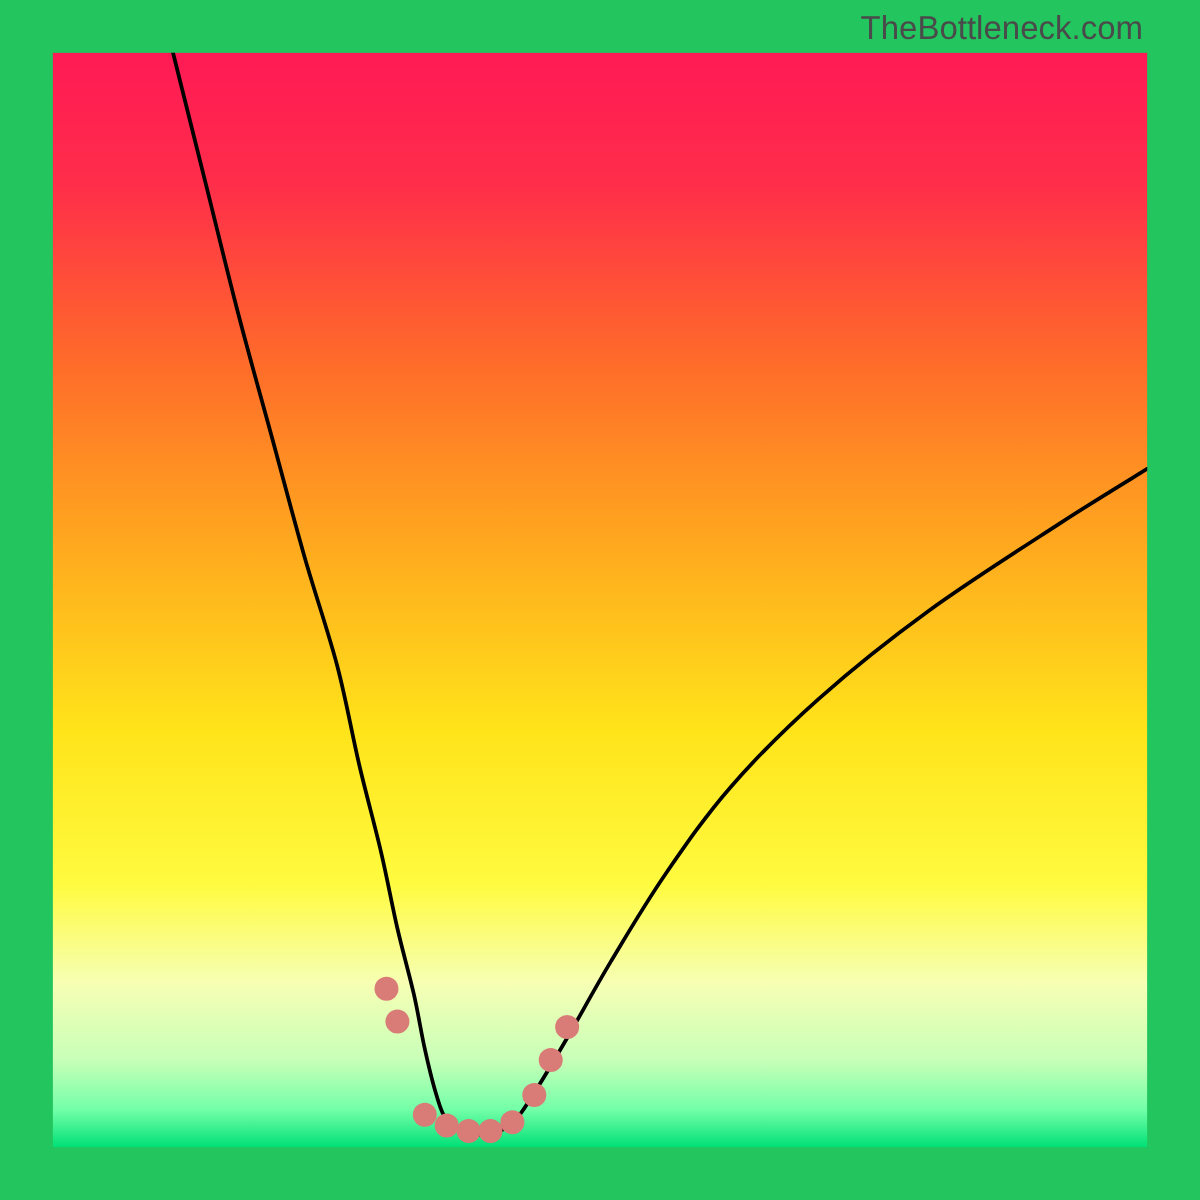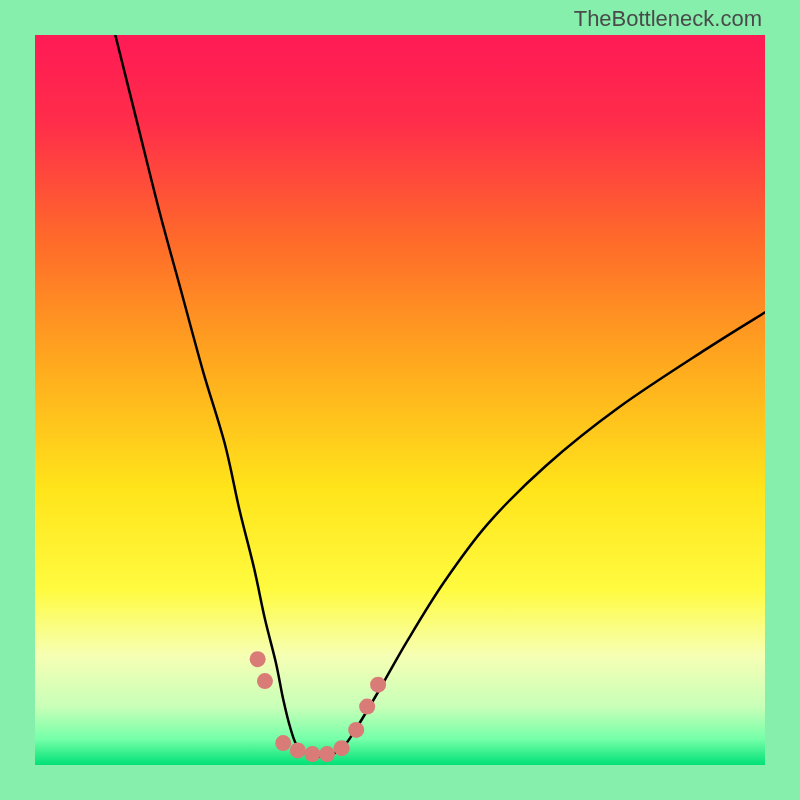--- a/index.html
+++ b/index.html
@@ -8,21 +8,21 @@
     width: 800px;
     height: 800px;
     overflow: hidden;
     background: #000;
     font-family: Arial, Helvetica, sans-serif;
   }
   .frame {
     position: relative;
     width: 800px;
     height: 800px;
-    background: #86efac;
+    background: #22c55e;
   }
   .plot-area {
     position: absolute;
     left: 35px;
     top: 35px;
     width: 730px;
     height: 730px;
     overflow: hidden;
   }
   .gradient-bg {

